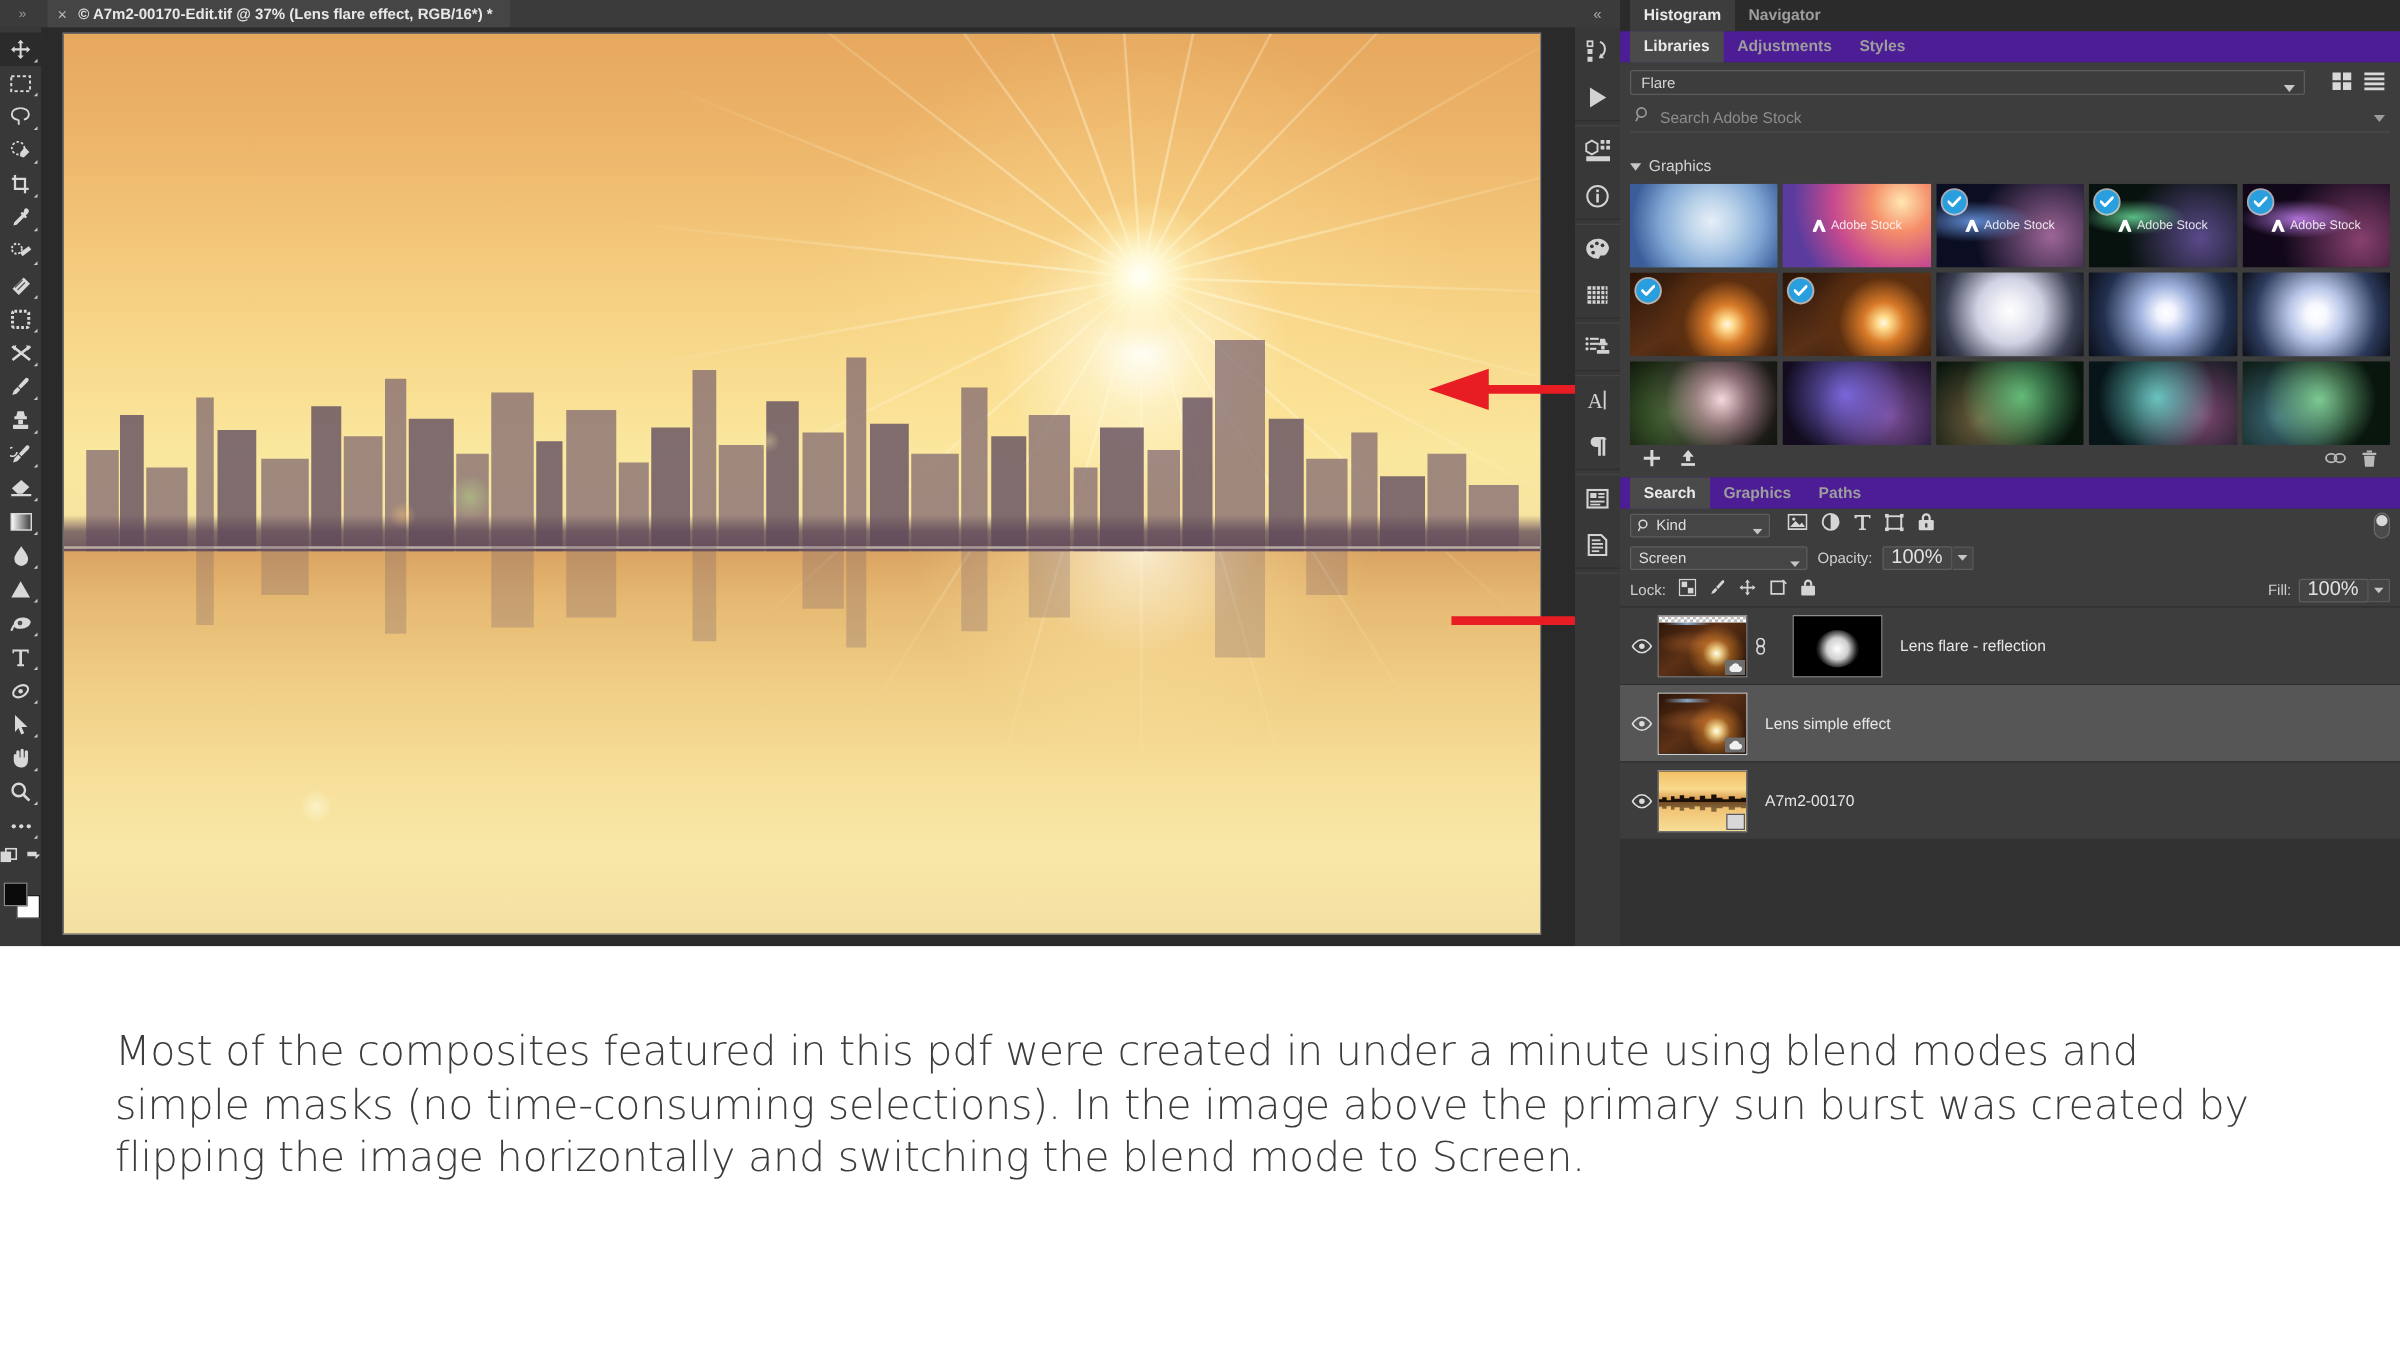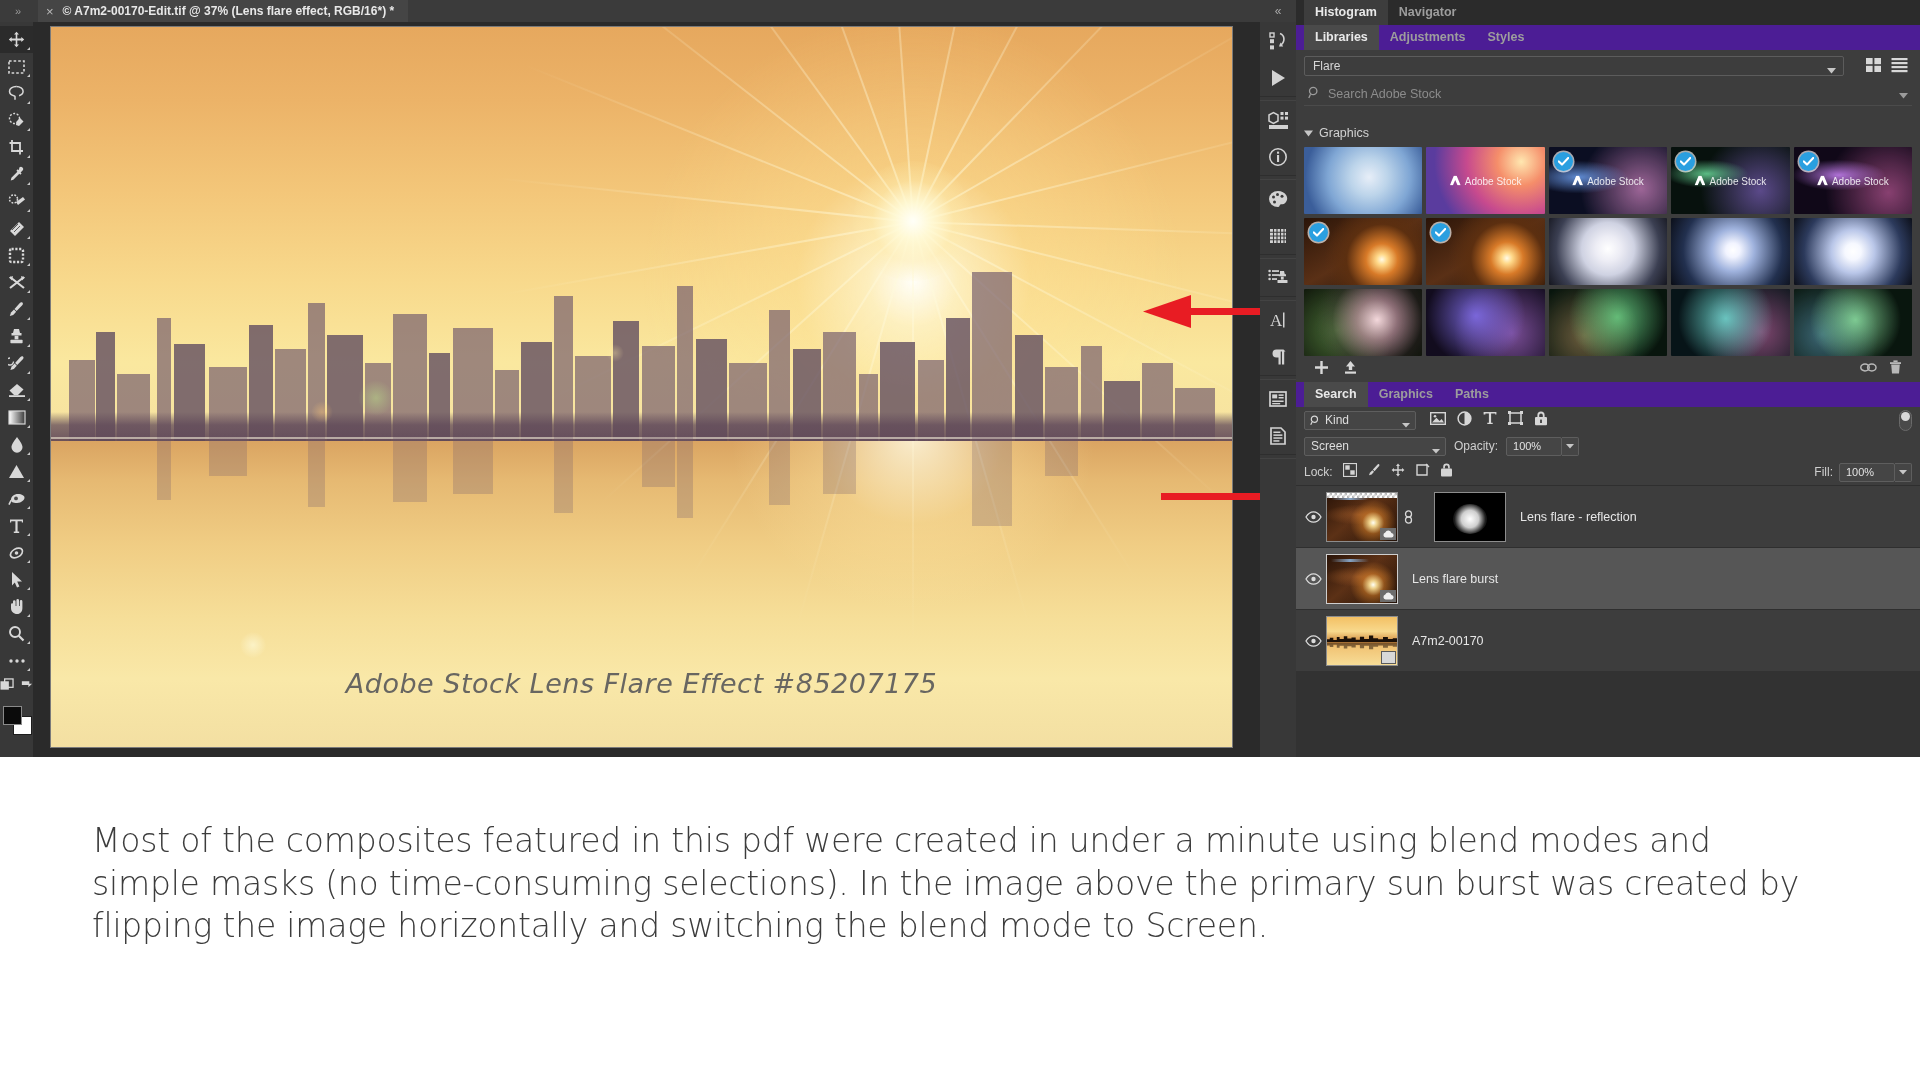--- a/index.html
+++ b/index.html
@@ -257,21 +257,21 @@
     background: #454545; border: 1px solid #5e5e5e; border-radius: 2px;
     display: flex; align-items: center; padding-left: 6px;
     font-size: 12px; color: #dedede;
   }
   .blend-select .caret { position: absolute; right: 5px; top: 5px; }
   .lbl { font-size: 12px; color: #cfcfcf; }
   .numfield {
     width: 56px; height: 19px; background: #454545;
     border: 1px solid #5e5e5e; border-radius: 2px;
     display: flex; align-items: center; padding-left: 6px;
-    font-size: 11px; color: #e2e2e2;
+    font-size: 16px; color: #e2e2e2;
   }
   .stepper {
     width: 17px; height: 19px; border: 1px solid #5e5e5e;
     border-left: none; border-radius: 0 2px 2px 0; background: #454545;
     display: flex; align-items: center; justify-content: center;
   }
   .row-lock {
     display: flex; align-items: center; height: 26px; padding: 0 8px; gap: 10px;
   }
   .row-lock .lock-ico { color: #d4d4d4; }
@@ -648,21 +648,20 @@
           <div class="bldg" style="left:65.4%;width:2.8%; height:44%"></div>
           <div class="bldg" style="left:78.0%;width:3.4%; height:68%"></div>
           <div class="bldg" style="left:84.2%;width:2.8%; height:30%"></div>
         </div>
 
         <div class="flare-dot" style="left:26%; top:49%; width:36px; height:36px; background:radial-gradient(circle, rgba(190,230,140,0.45), rgba(190,230,140,0) 70%);"></div>
         <div class="flare-dot" style="left:22%; top:52%; width:22px; height:22px; background:radial-gradient(circle, rgba(255,200,120,0.40), rgba(255,200,120,0) 70%);"></div>
         <div class="flare-dot" style="left:47%; top:44%; width:18px; height:18px; background:radial-gradient(circle, rgba(255,235,170,0.35), rgba(255,235,170,0) 70%);"></div>
         <div class="flare-dot" style="left:16%; top:84%; width:26px; height:26px; background:radial-gradient(circle, rgba(255,255,230,0.55), rgba(255,255,230,0) 72%);"></div>
 
-        <div class="watermark">Adobe Stock Lens Flare Effect #85207175</div>
       </div>
 
       <svg class="arrow-svg" style="left:1110px; top:270px;" width="230" height="40" viewBox="0 0 230 40">
         <rect x="42" y="16" width="190" height="7" fill="#e81c23"></rect>
         <path d="M0 19.5 L48 3 L48 36 Z" fill="#e81c23"></path>
       </svg>
       <svg class="arrow-svg" style="left:1128px; top:455px;" width="215" height="40" viewBox="0 0 215 40">
         <rect x="0" y="16" width="172" height="7" fill="#e81c23"></rect>
         <path d="M215 19.5 L167 3 L167 36 Z" fill="#e81c23"></path>
       </svg>
@@ -1097,21 +1096,21 @@
               </svg>
           </span>
           <span class="lthumb framed">
             <span class="flarethumb"></span>
             <span class="cloudbadge">
               <svg width="11" height="8" viewBox="0 0 11 8">
                   <path d="M2.6 7.5A2.5 2.5 0 0 1 2.3 2.6 3.2 3.2 0 0 1 8.4 2.9 2.3 2.3 0 0 1 8.2 7.5z" fill="#f0f0f0"></path>
                 </svg>
             </span>
           </span>
-          <span class="layer-name">Lens flare burst</span>
+          <span class="layer-name">Lens simple effect</span>
         </div>
 
         <div class="layer-row">
           <span class="eye-cell">
             <svg width="17" height="12" viewBox="0 0 17 12">
                 <path d="M8.5 0.8C4 0.8 1 6 1 6s3 5.2 7.5 5.2S16 6 16 6 13 0.8 8.5 0.8z" fill="none" stroke="#dcdcdc" stroke-width="1.3"></path>
                 <circle cx="8.5" cy="6" r="2.2" fill="#dcdcdc"></circle>
               </svg>
           </span>
           <span class="lthumb">

